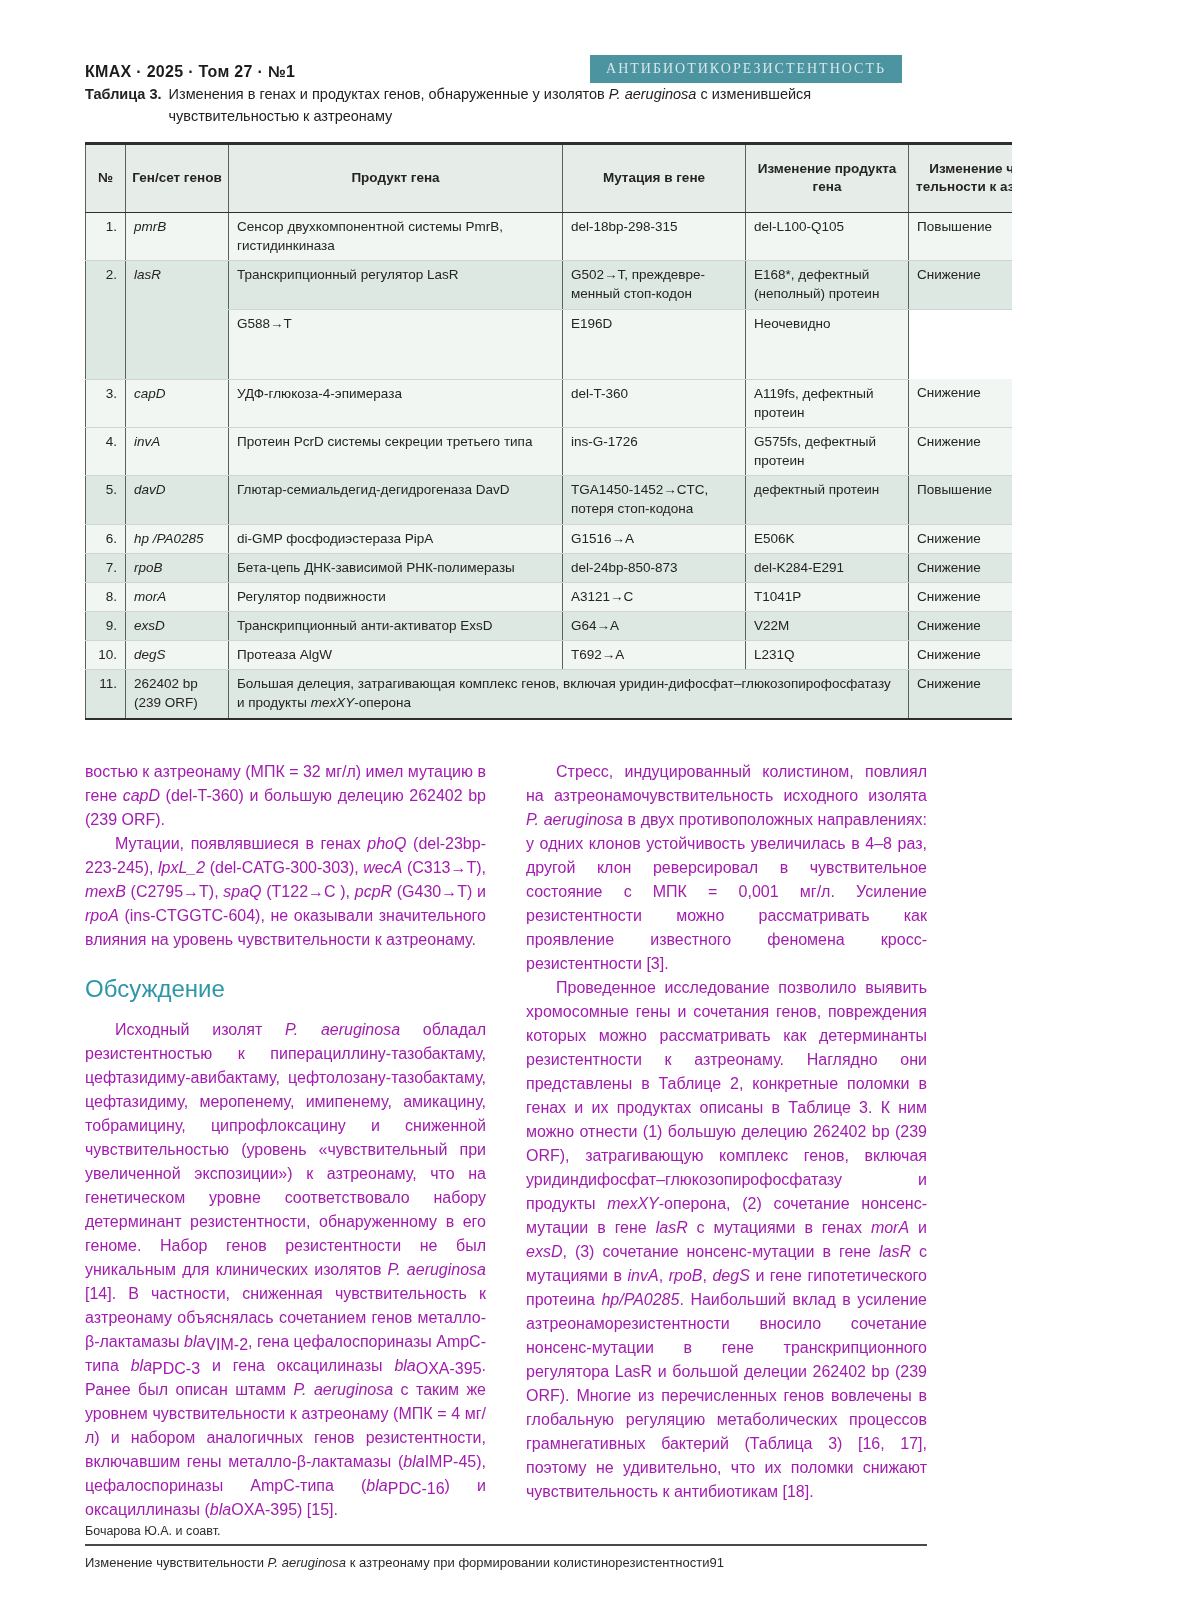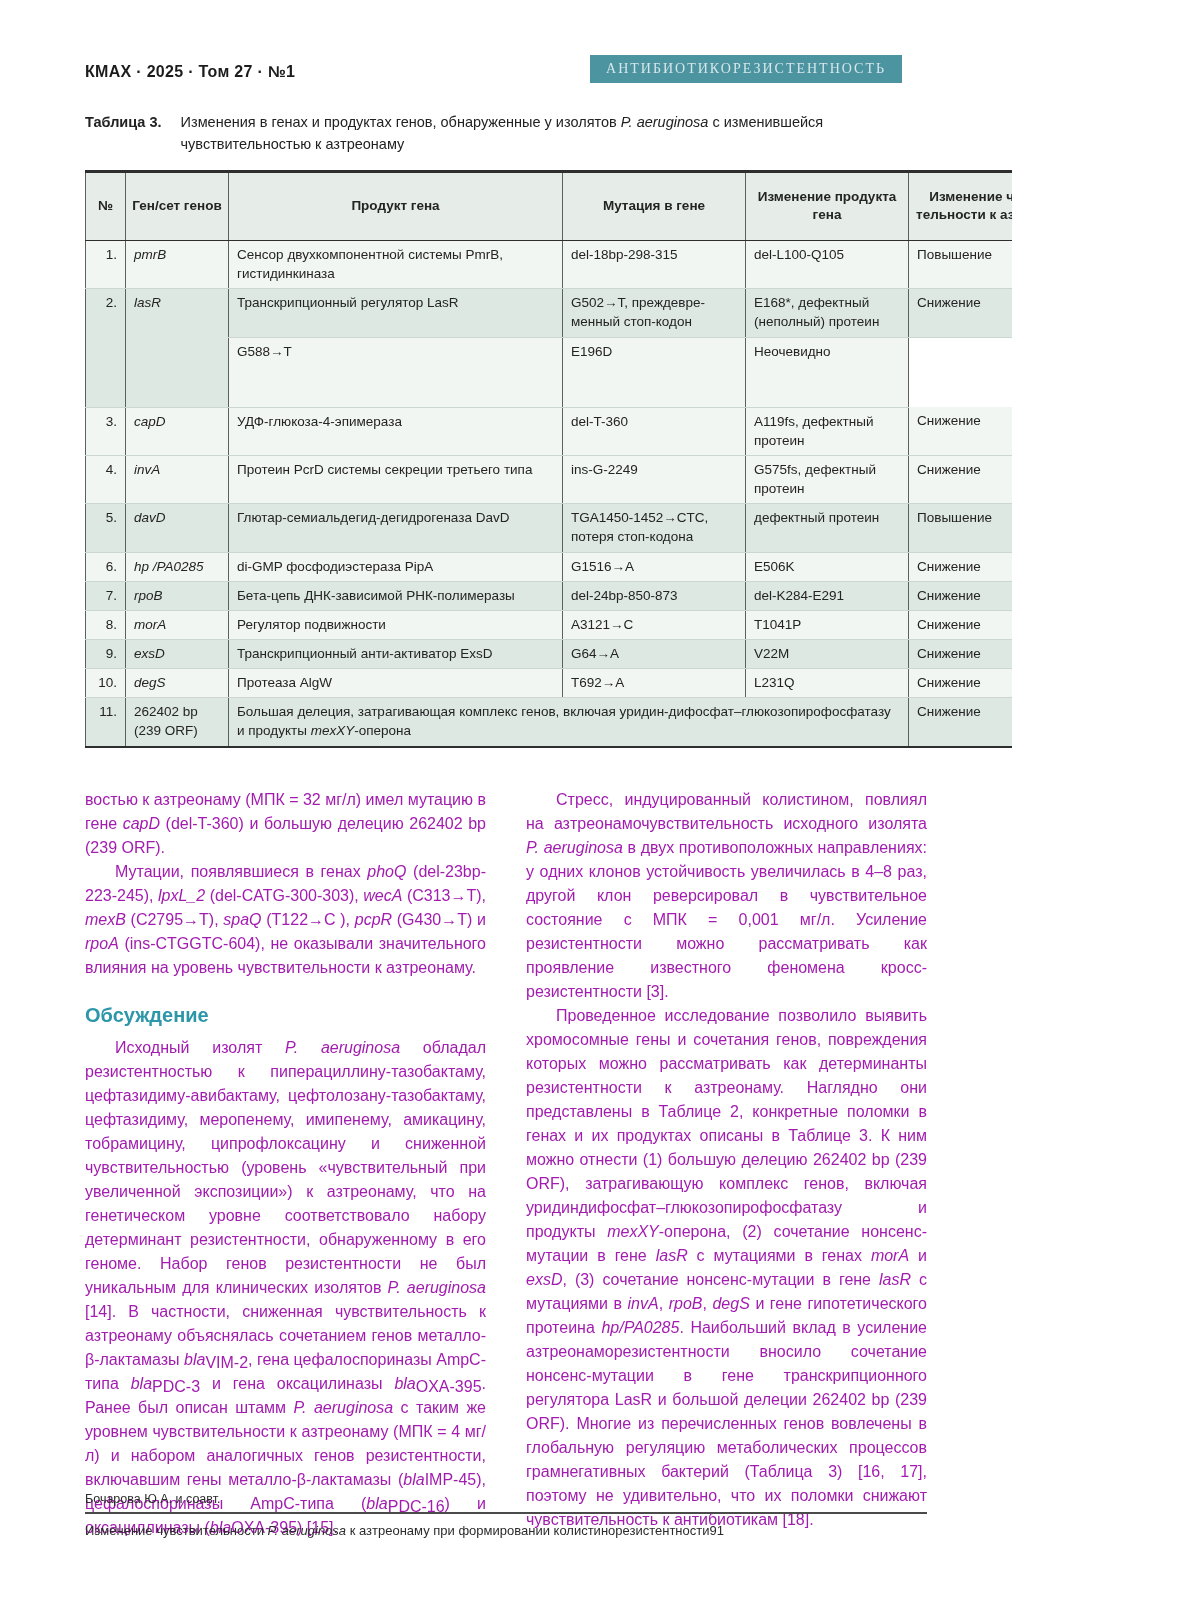--- a/index.html
+++ b/index.html
@@ -10,21 +10,21 @@
   }
   
   .topbar{display:flex;justify-content:space-between;align-items:flex-start;}
   .journal-ref{font-size:16px;font-weight:700;letter-spacing:.3px;color:#1c1c1c;margin-top:8px;}
   .badge{
     background:#4d94a1;color:#d7e7ea;font-family:"Liberation Serif",serif;
     font-size:14px;letter-spacing:2px;padding:6px 16px;margin-right:25px;
     text-align:right;min-width:260px;
   }
   
-  .caption{display:flex;margin-top:28px;font-size:14.5px;line-height:1.55;color:#222;gap:12px;}
+  .caption{display:flex;font-size:14.5px;line-height:1.55;color:#222;}
   .cap-label{font-weight:700;white-space:nowrap;margin-right:7px;}
   .cap-text{max-width:880px;}
   
   table.gtable{
     margin-top:14px;width:1000px;border-collapse:collapse;table-layout:fixed;
     font-size:13.5px;line-height:1.42;color:#242424;
     border-top:3px solid #2e2e2e;border-bottom:2px solid #2e2e2e;
   }
   .gtable th,.gtable td{border-left:1px solid #59625d;}
   .gtable tr > *:last-child{border-right:1px solid #59625d;}
@@ -35,25 +35,25 @@
   .gtable td{padding:4px 8px 5px 8px;vertical-align:top;border-bottom:1px solid #ccd7d0;}
   .gtable tr.light td{background:#f2f6f2;}
   .gtable tr.shade td{background:#dde8e3;}
   .gtable tr.sub td{height:60px;}
   .c-num{text-align:right;padding-right:5px;}
   
   .columns{display:flex;gap:40px;margin-top:40px;}
   .col{width:495px;}
   .col p{margin:0;text-align:justify;font-size:16px;line-height:24px;color:#a21caf;}
   .col p.ind{text-indent:30px;}
-  .col h2{color:#2d97a9;font-size:20px;font-weight:700;margin:23px 0 9px 0;line-height:1.2;}
+  .col h2{color:#2d97a9;font-size:24px;font-weight:400;margin:23px 0 15px 0;line-height:1.2;}
   .it{font-style:italic;}
   .sb{font-size:16px;position:relative;bottom:-3px;letter-spacing:0;}
   
-  .footer{position:absolute;left:85px;right:85px;top:1492px;}
+  .footer{position:absolute;left:85px;right:85px;top:1524px;}
   .foot-author{font-size:12.5px;color:#2b2b2b;margin-bottom:5px;}
   .foot-rule{border-top:2px solid #4a4a4a;height:0;margin:6px 0 9px 0;}
   .foot-row{display:flex;font-size:13px;color:#2b2b2b;}
 </style>
 </head>
 <body>
 
 <div class="page">
 
   <div class="topbar">
@@ -112,21 +112,21 @@
           <td class="c-gene" rowspan="1"><span class="it">capD</span></td>
           <td class="c-prod" rowspan="1"><span>УДФ-глюкоза-4-эпимераза</span></td>
           <td class="c-mut"><span>del-T-360</span></td>
           <td class="c-chg"><span>A119fs, дефектный протеин</span></td>
           <td class="c-sens">Снижение</td>
         </tr>
         <tr class="light">
           <td class="c-num" rowspan="1">4.</td>
           <td class="c-gene" rowspan="1"><span class="it">invA</span></td>
           <td class="c-prod" rowspan="1"><span>Протеин PcrD системы секреции третьего типа</span></td>
-          <td class="c-mut"><span>ins-G-2249</span></td>
+          <td class="c-mut"><span>ins-G-1726</span></td>
           <td class="c-chg"><span>G575fs, дефектный протеин</span></td>
           <td class="c-sens">Снижение</td>
         </tr>
         <tr class="shade">
           <td class="c-num" rowspan="1">5.</td>
           <td class="c-gene" rowspan="1"><span class="it">davD</span></td>
           <td class="c-prod" rowspan="1"><span>Глютар-семиальдегид-дегидрогеназа DavD</span></td>
           <td class="c-mut"><span>TGA1450-1452→CTC, потеря стоп-кодона</span></td>
           <td class="c-chg"><span>дефектный протеин</span></td>
           <td class="c-sens">Повышение</td>

